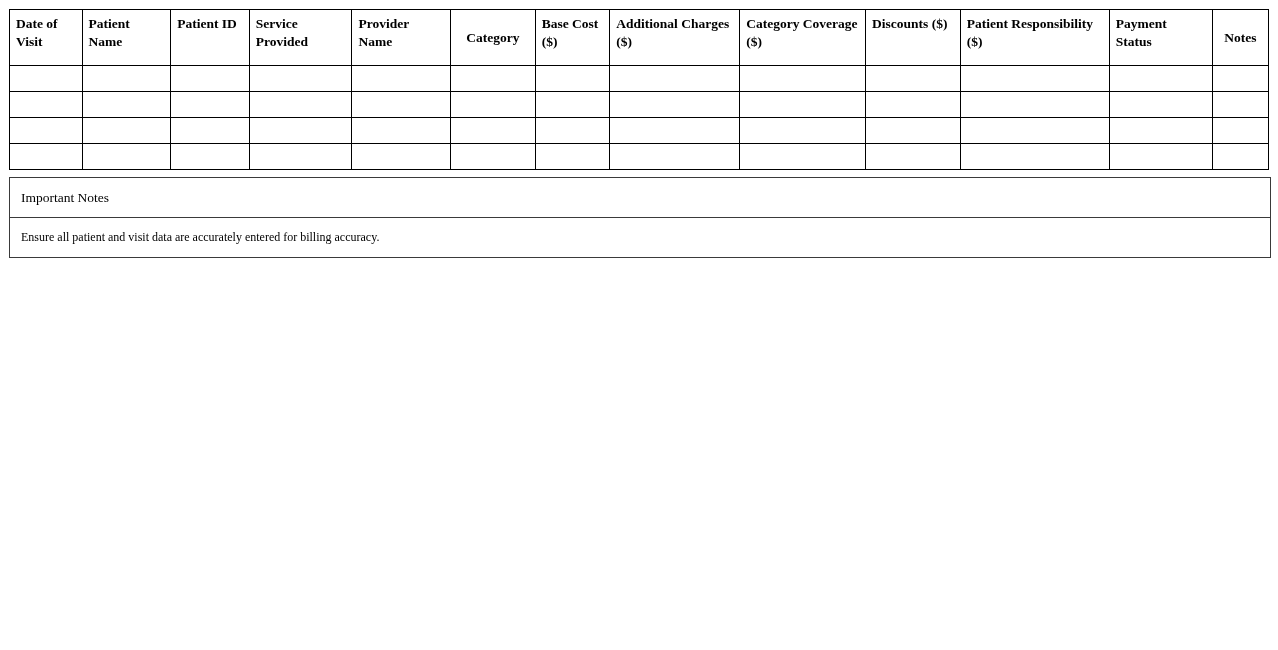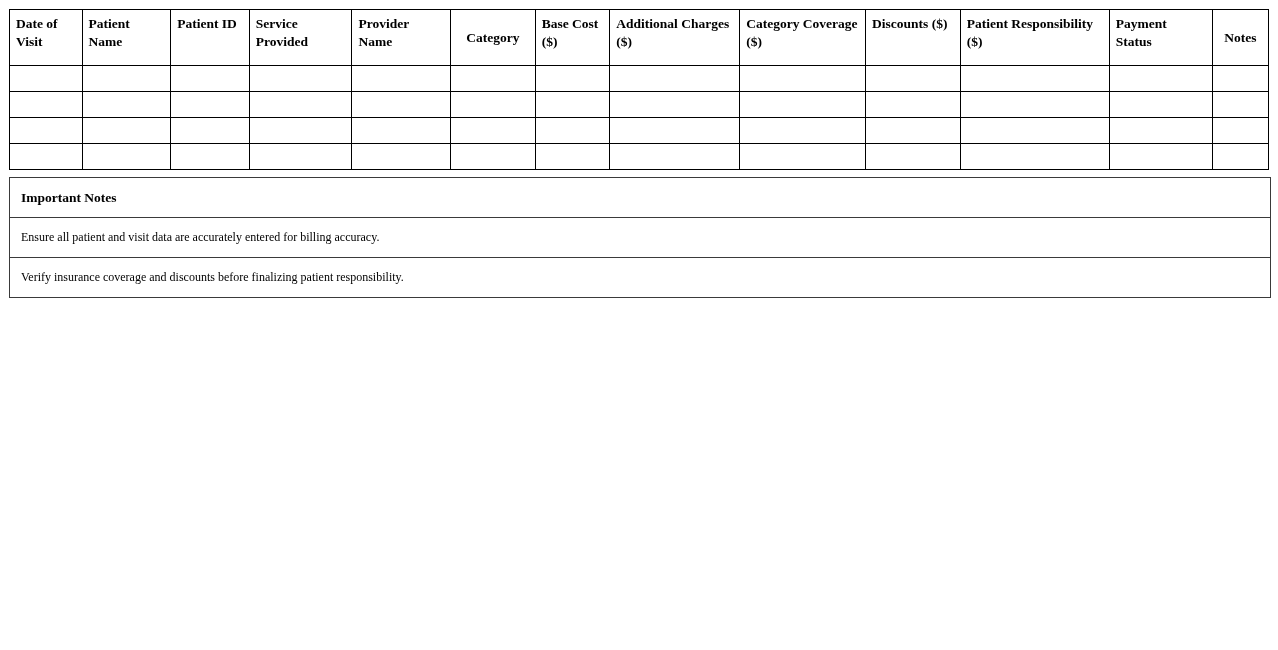--- a/index.html
+++ b/index.html
@@ -79,21 +79,21 @@
   table.notes td {
     border: 1px solid #3a3a3a;
     text-align: left;
     padding: 6px 10px 6px 11px;
     font-size: 12px;
     line-height: 1.3;
     height: 27px;
     vertical-align: middle;
   }
   table.notes th {
-    font-weight: bold;
+    font-weight: normal;
     font-size: 13.5px;
   }
 </style>
 </head>
 <body>
 
 <div class="page">
 
   <table class="billing">
     <colgroup>
@@ -198,19 +198,16 @@
       </colgroup>
     <thead>
       <tr>
         <th>Important Notes</th>
       </tr>
     </thead>
     <tbody>
       <tr>
         <td>Ensure all patient and visit data are accurately entered for billing accuracy.</td>
       </tr>
-      <tr>
-        <td>Verify insurance coverage and discounts before finalizing patient responsibility.</td>
-      </tr>
     </tbody>
   </table>
 
 </div>
 
 </body></html>

